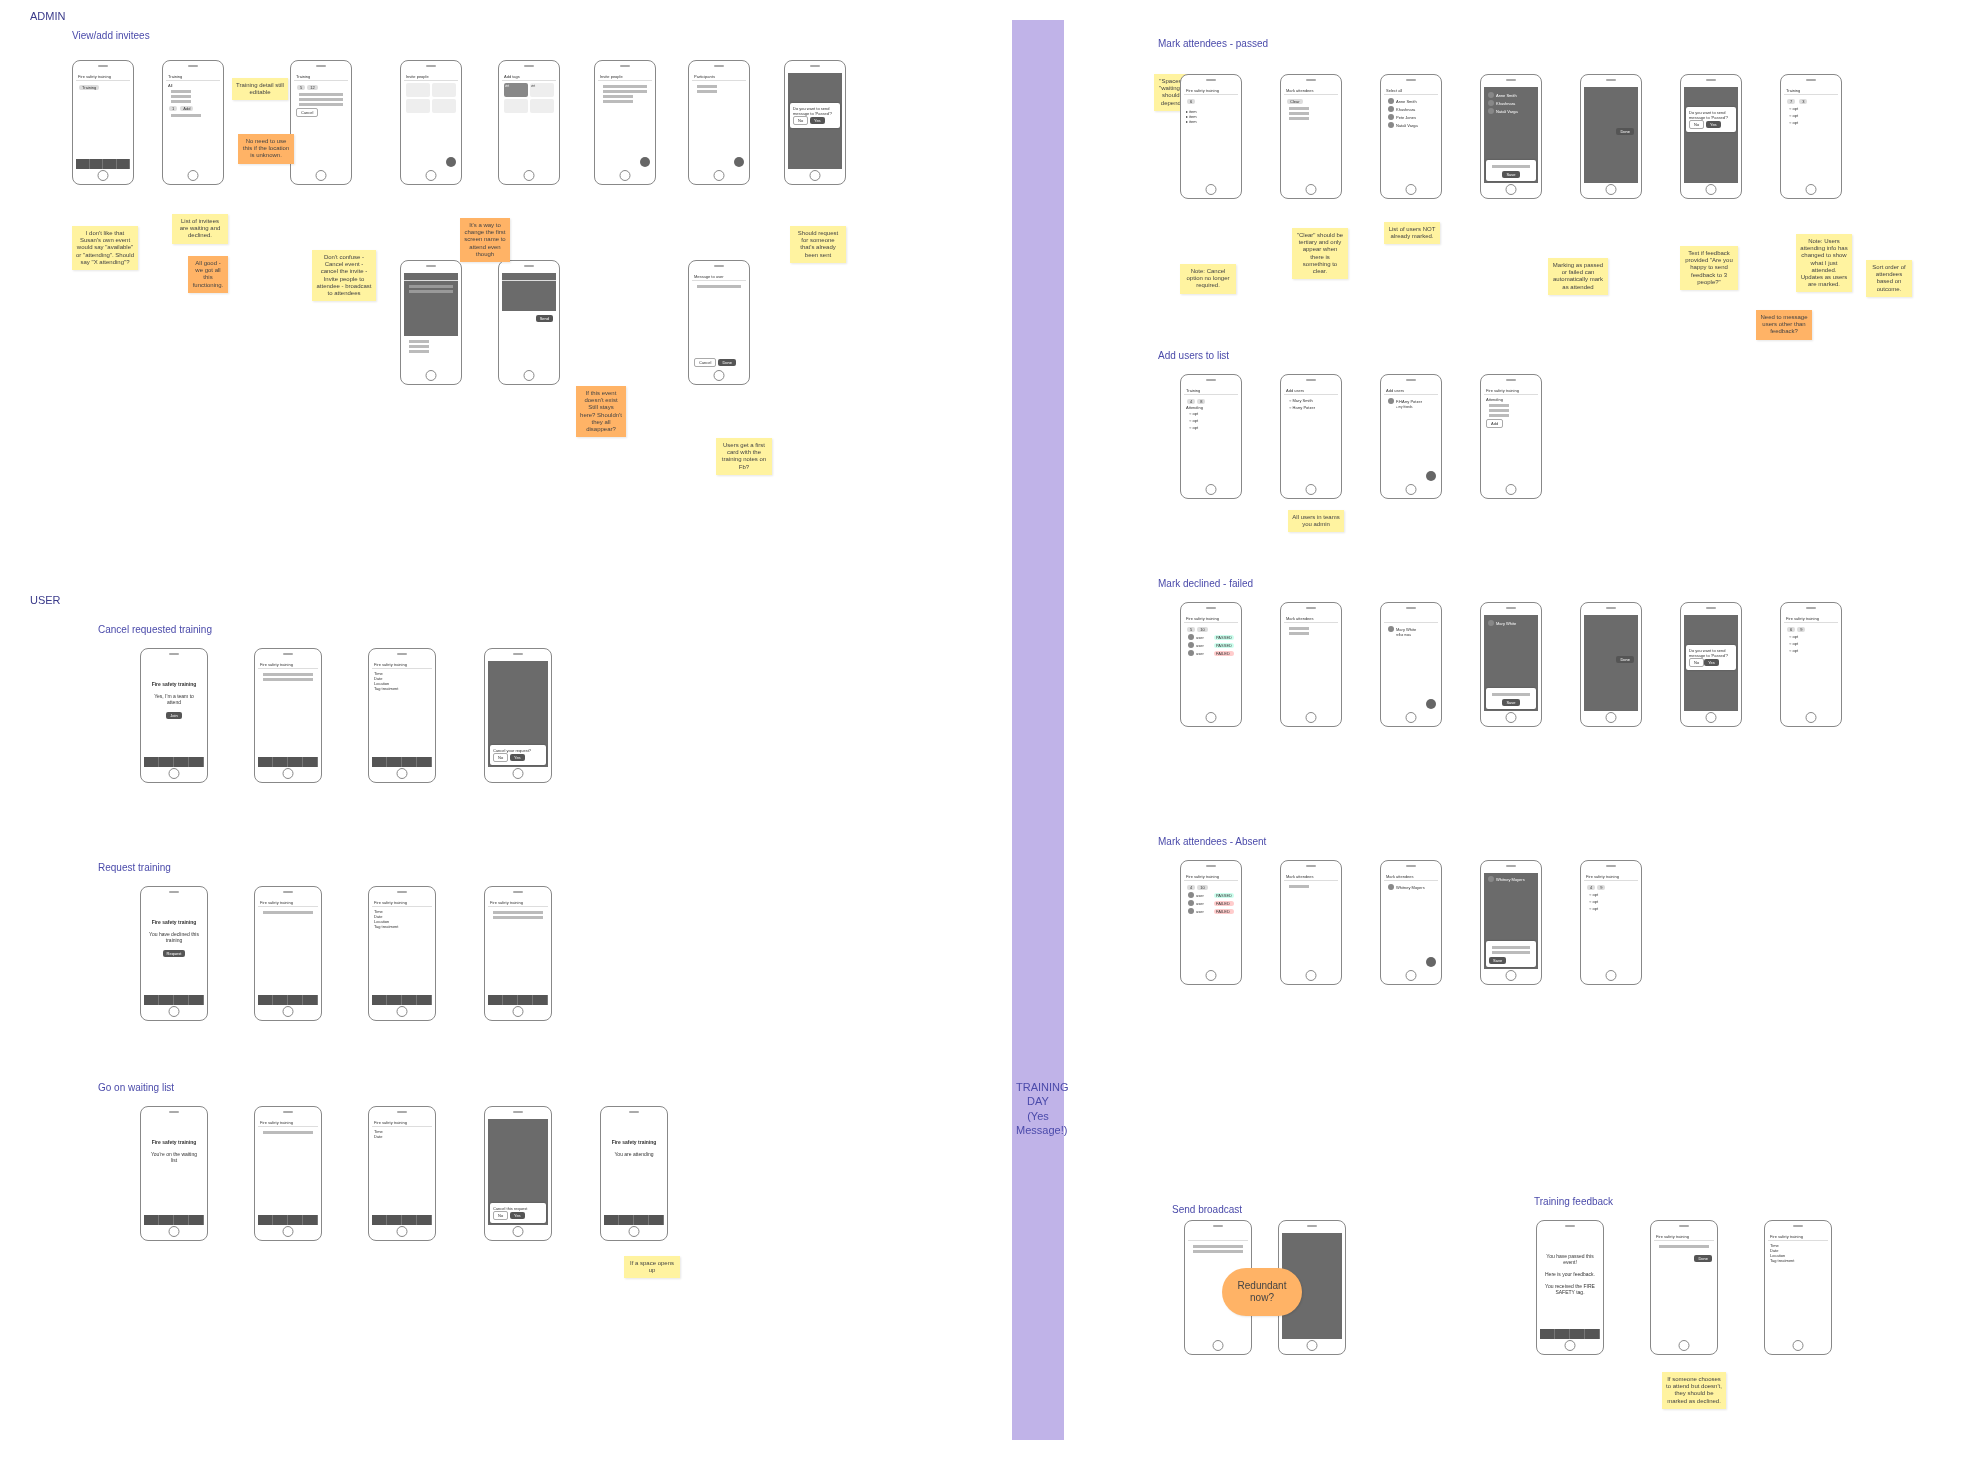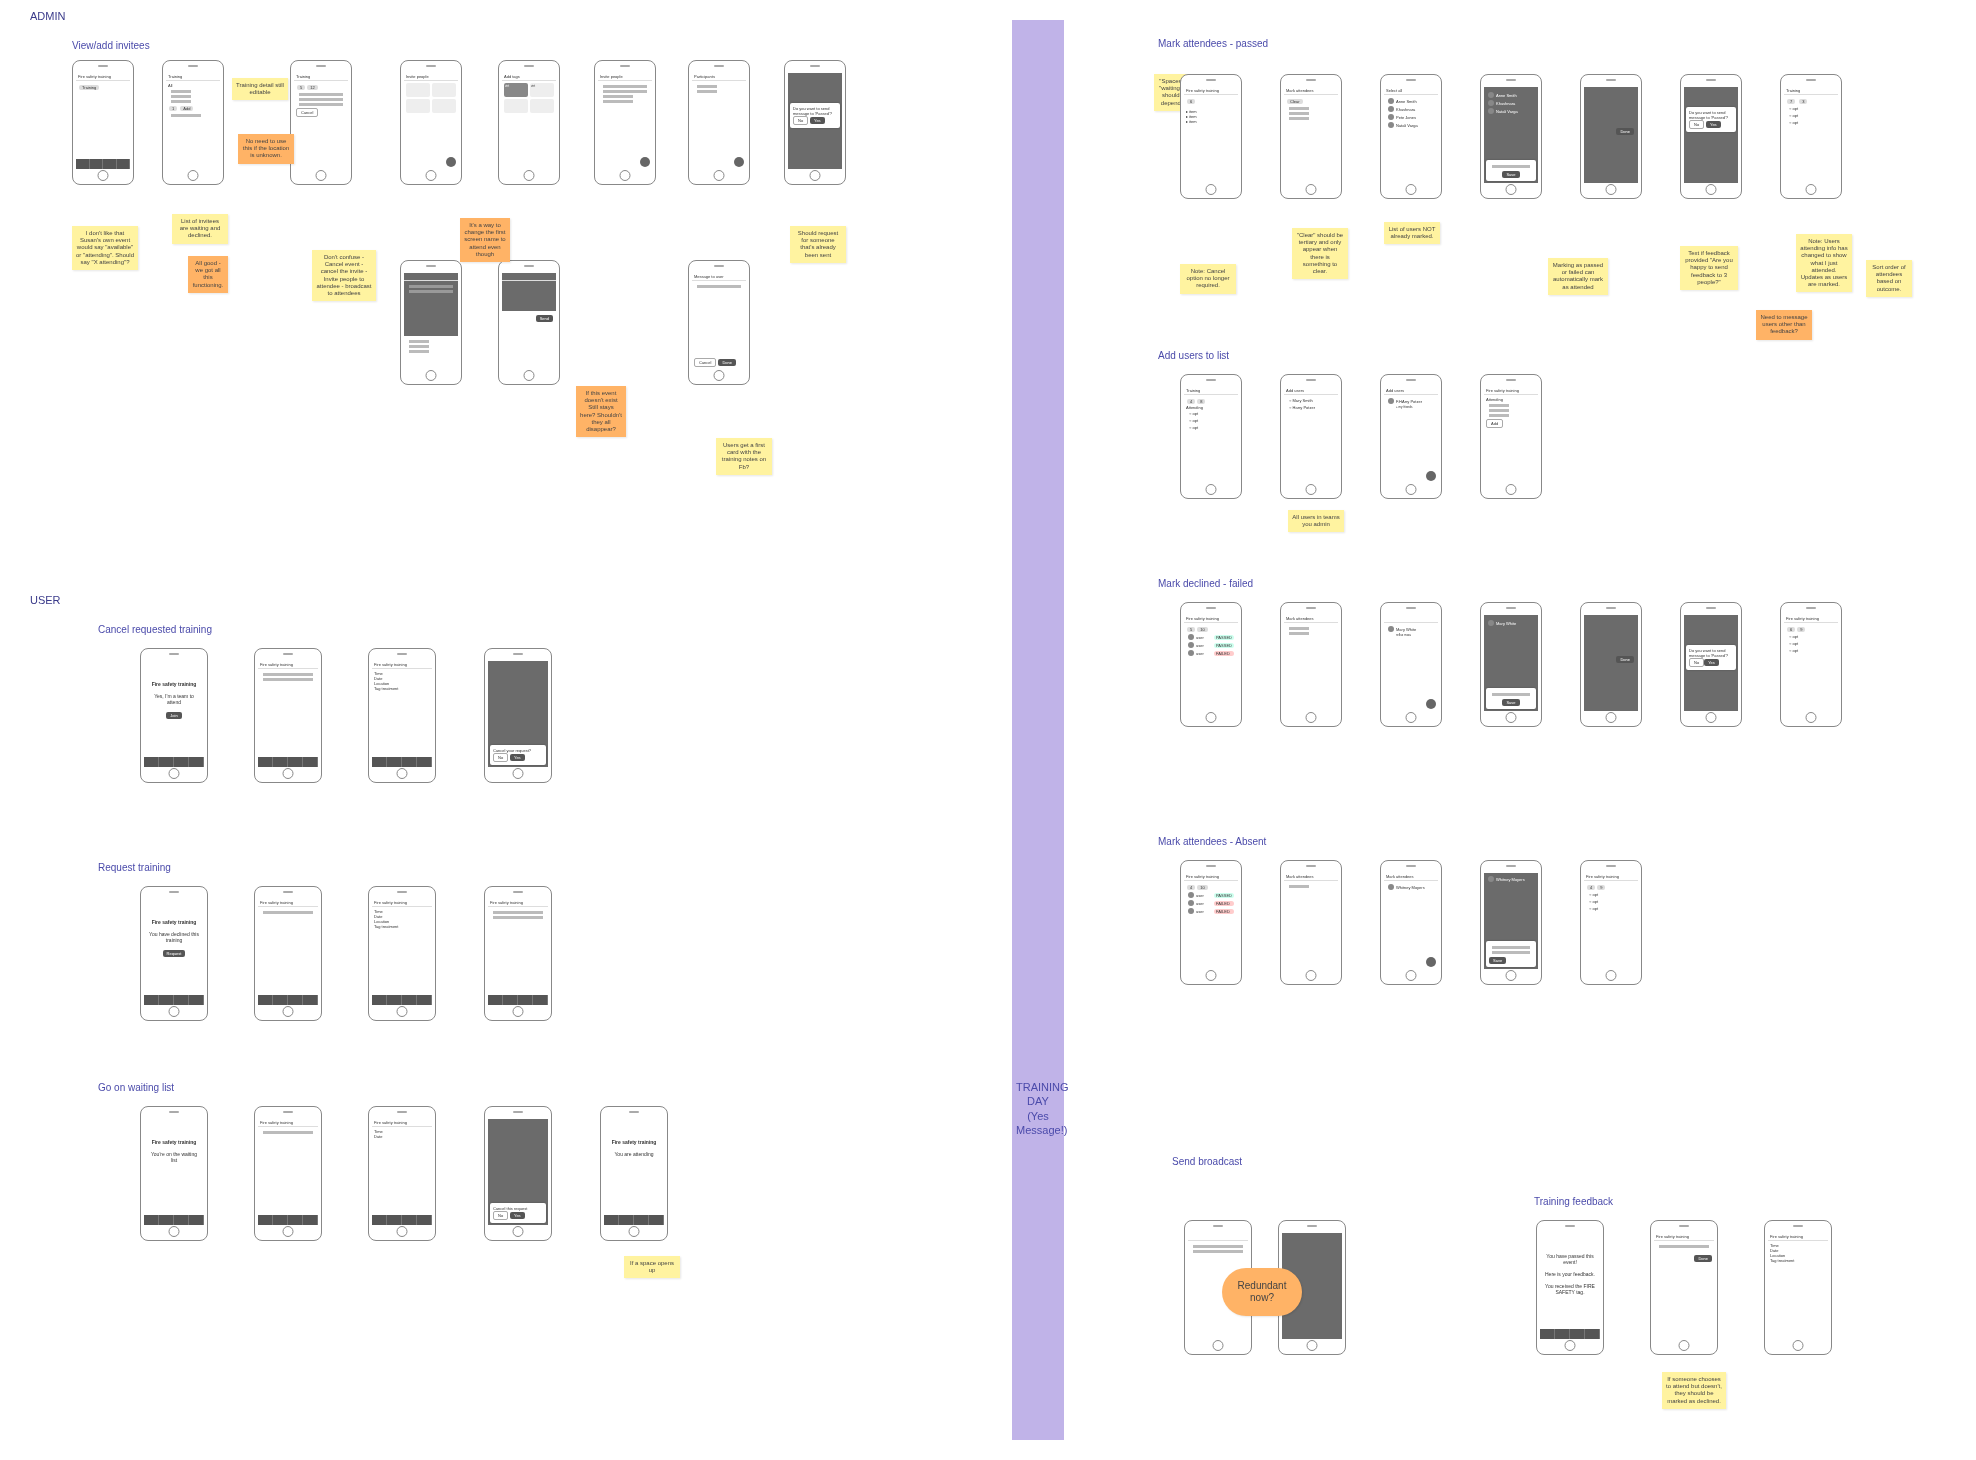--- a/index.html
+++ b/index.html
@@ -104,29 +104,29 @@
 </style>
 </head>
 <body>
 
 <div class="section-label" style="left:30px; top:10px;">ADMIN</div>
 <div class="section-label" style="left:30px; top:594px;">USER</div>
 
 <div class="divider"></div>
 <div class="divider-label">TRAINING DAY (Yes Message!)</div>
 
-<div class="flow-label" style="left:72px; top:40px;">View/add invitees</div>
+<div class="flow-label" style="left:72px; top:30px;">View/add invitees</div>
 <div class="flow-label" style="left:98px; top:624px;">Cancel requested training</div>
 <div class="flow-label" style="left:98px; top:862px;">Request training</div>
 <div class="flow-label" style="left:98px; top:1082px;">Go on waiting list</div>
 <div class="flow-label" style="left:1158px; top:38px;">Mark attendees - passed</div>
 <div class="flow-label" style="left:1158px; top:350px;">Add users to list</div>
 <div class="flow-label" style="left:1158px; top:578px;">Mark declined - failed</div>
 <div class="flow-label" style="left:1158px; top:836px;">Mark attendees - Absent</div>
-<div class="flow-label" style="left:1172px; top:1156px;">Send broadcast</div>
+<div class="flow-label" style="left:1172px; top:1204px;">Send broadcast</div>
 <div class="flow-label" style="left:1534px; top:1196px;">Training feedback</div>
 
 <div class="phone" style="left:72px; top:60px;">
   <div class="screen">
     <div class="titlebar">Fire safety training</div>
     <div class="content"><div class="chip">Training</div></div>
     <div class="bottombar">
         <div></div>
         <div></div>
         <div></div>

